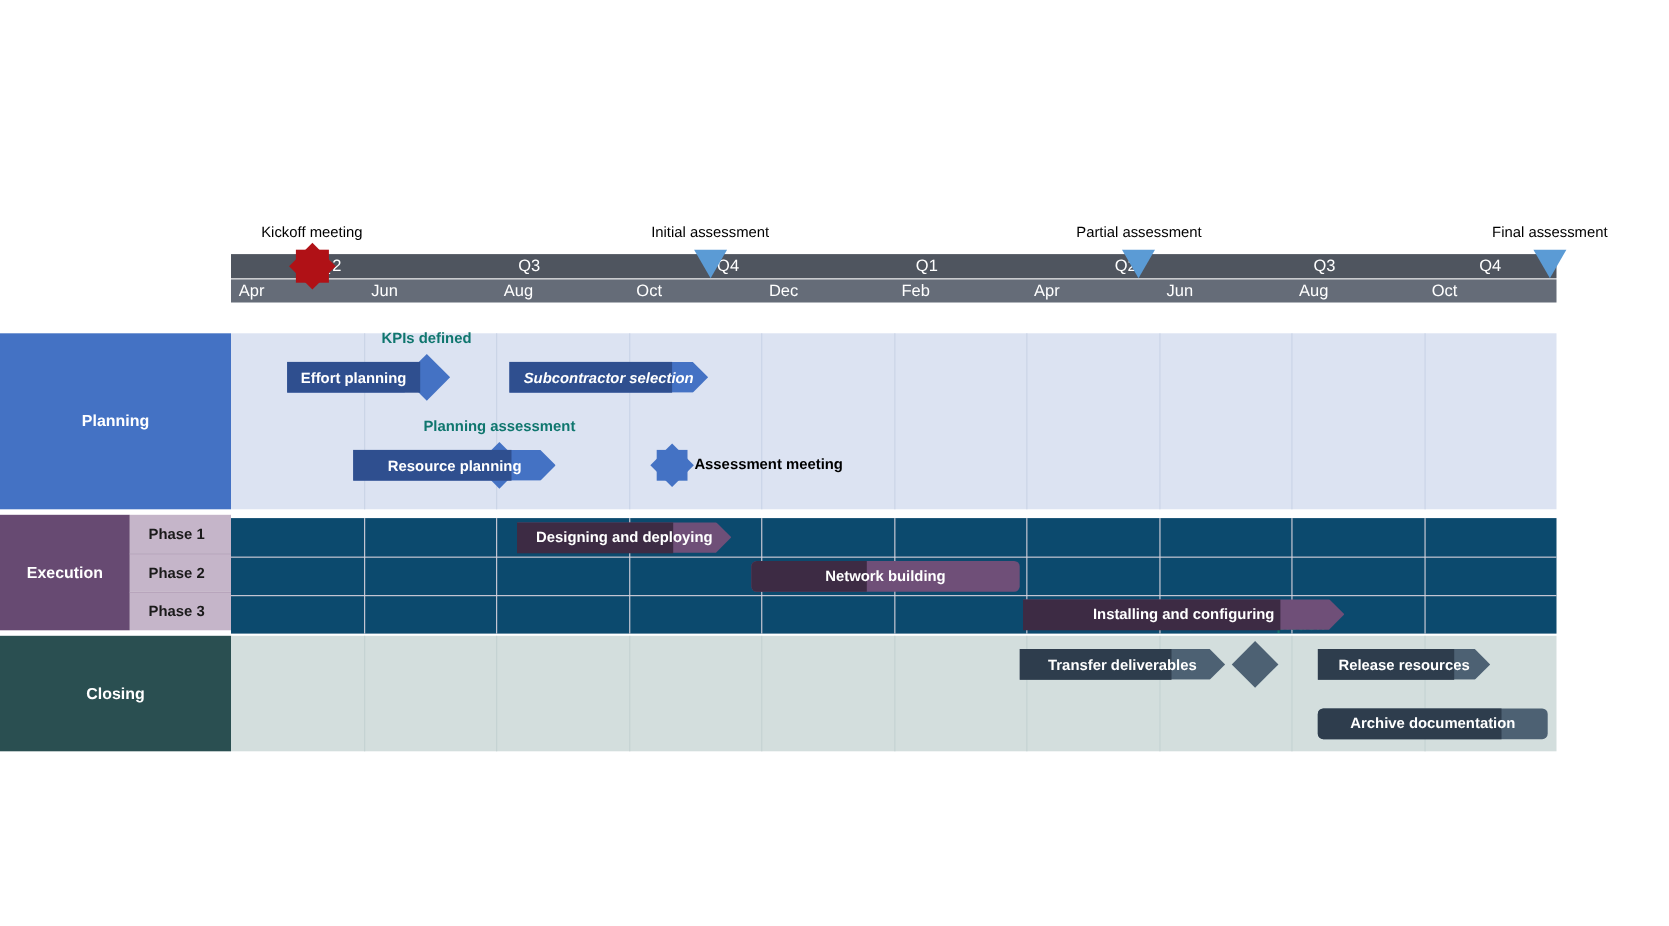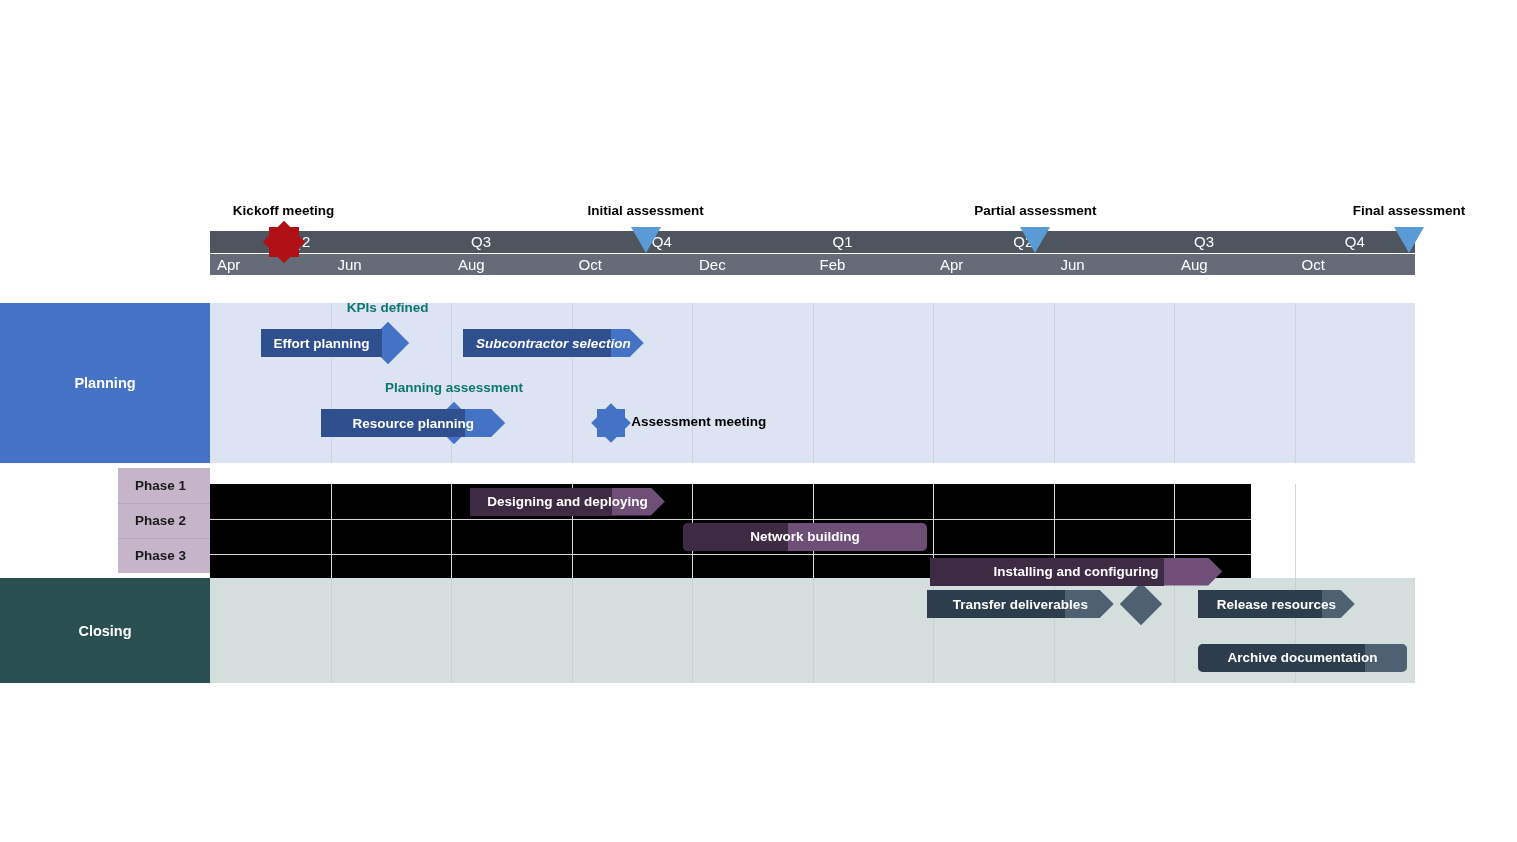--- a/index.html
+++ b/index.html
@@ -9,21 +9,21 @@
 
   
   .tl-wrap{position:absolute;left:210px;top:231px;width:1205px;height:40px;}
   .tl-quarters{position:absolute;left:0;top:0;width:1205px;height:22px;background:#4f555f;}
   .tl-months{position:absolute;left:0;top:23px;width:1205px;height:21px;background:#656c78;}
   .q-cell{position:absolute;top:0;height:22px;color:#fff;font-size:15px;line-height:22px;text-align:center;}
   .m-cell{position:absolute;top:0;height:21px;color:#fff;font-size:15px;line-height:21px;padding-left:7px;box-sizing:border-box;}
 
   
   .topmark{position:absolute;}
-  .topmark .lbl{position:absolute;white-space:nowrap;font-size:13.5px;font-weight:bold;color:#000;top:-50px;text-align:center;}
+  .topmark .lbl{position:absolute;white-space:nowrap;font-size:13.5px;font-weight:normal;color:#000;top:-50px;text-align:center;}
   .tri{position:absolute;width:0;height:0;border-left:15px solid transparent;border-right:15px solid transparent;border-top:26px solid #5b9bd5;top:-26px;left:-15px;}
   .star8{position:absolute;width:30px;height:30px;top:-30px;left:-15px;}
   .star8 i{position:absolute;inset:0;background:#b01116;}
   .star8 i.a{transform:rotate(0deg);}
   .star8 i.b{transform:rotate(45deg);}
 
   
   .bandrow{position:absolute;left:0;}
   .sidelbl{position:absolute;left:0;top:0;display:flex;align-items:center;justify-content:center;
            color:#fff;font-size:14.5px;font-weight:bold;}
@@ -135,26 +135,27 @@
           <div class="dia" style="left: 229.012px; top: 105px; background: rgb(68, 114, 196);"></div>
           <div class="dia-lbl" style="left: 244.012px; top: 77px; transform: translateX(-50%);">Planning assessment</div>
           <div class="inline-star" style="left: 387.265px; top: 106px;">
             <i class="a"></i>
             <i class="b"></i>
           </div>
           <div class="inline-lbl" style="left: 421.265px; top: 111px;">Assessment meeting</div>
         </div>
       </div>
       <div class="bandrow" style="top: 468px; height: 105px; width: 1415px;">
+        <div class="sidelbl" style="width: 118px; height: 105px; background: rgb(103, 74, 114);">Execution</div>
         <div class="sublbl" style="left: 118px; top: 0px; width: 92px; height: 35px; background: rgb(197, 181, 201);">Phase 1</div>
         <div class="sublbl" style="left: 118px; top: 35px; width: 92px; height: 35px; background: rgb(197, 181, 201);">Phase 2</div>
         <div style="position: absolute; left: 118px; width: 92px; height: 1px; background: rgb(182, 164, 187); top: 35px;"></div>
         <div class="sublbl" style="left: 118px; top: 70px; width: 92px; height: 35px; background: rgb(197, 181, 201); text-align: right;">Phase 3</div>
         <div style="position: absolute; left: 118px; width: 92px; height: 1px; background: rgb(182, 164, 187); top: 70px;"></div>
-        <div class="plot" style="left: 210px; top: 16px; width: 1041px; height: 105px; background: #000000;">
+        <div class="plot" style="left: 210px; top: 3px; width: 1205px; height: 105px; background: #0c4a6e;">
           <div class="gl" style="left: 120.5px; background: rgb(216, 211, 221);"></div>
           <div class="gl" style="left: 241px; background: rgb(216, 211, 221);"></div>
           <div class="gl" style="left: 361.5px; background: rgb(216, 211, 221);"></div>
           <div class="gl" style="left: 482px; background: rgb(216, 211, 221);"></div>
           <div class="gl" style="left: 602.5px; background: rgb(216, 211, 221);"></div>
           <div class="gl" style="left: 723px; background: rgb(216, 211, 221);"></div>
           <div class="gl" style="left: 843.5px; background: rgb(216, 211, 221);"></div>
           <div class="gl" style="left: 964px; background: rgb(216, 211, 221);"></div>
           <div class="gl" style="left: 1084.5px; background: rgb(216, 211, 221);"></div>
           <div class="rowsep" style="top: 35px; background: rgb(216, 211, 221);"></div>

